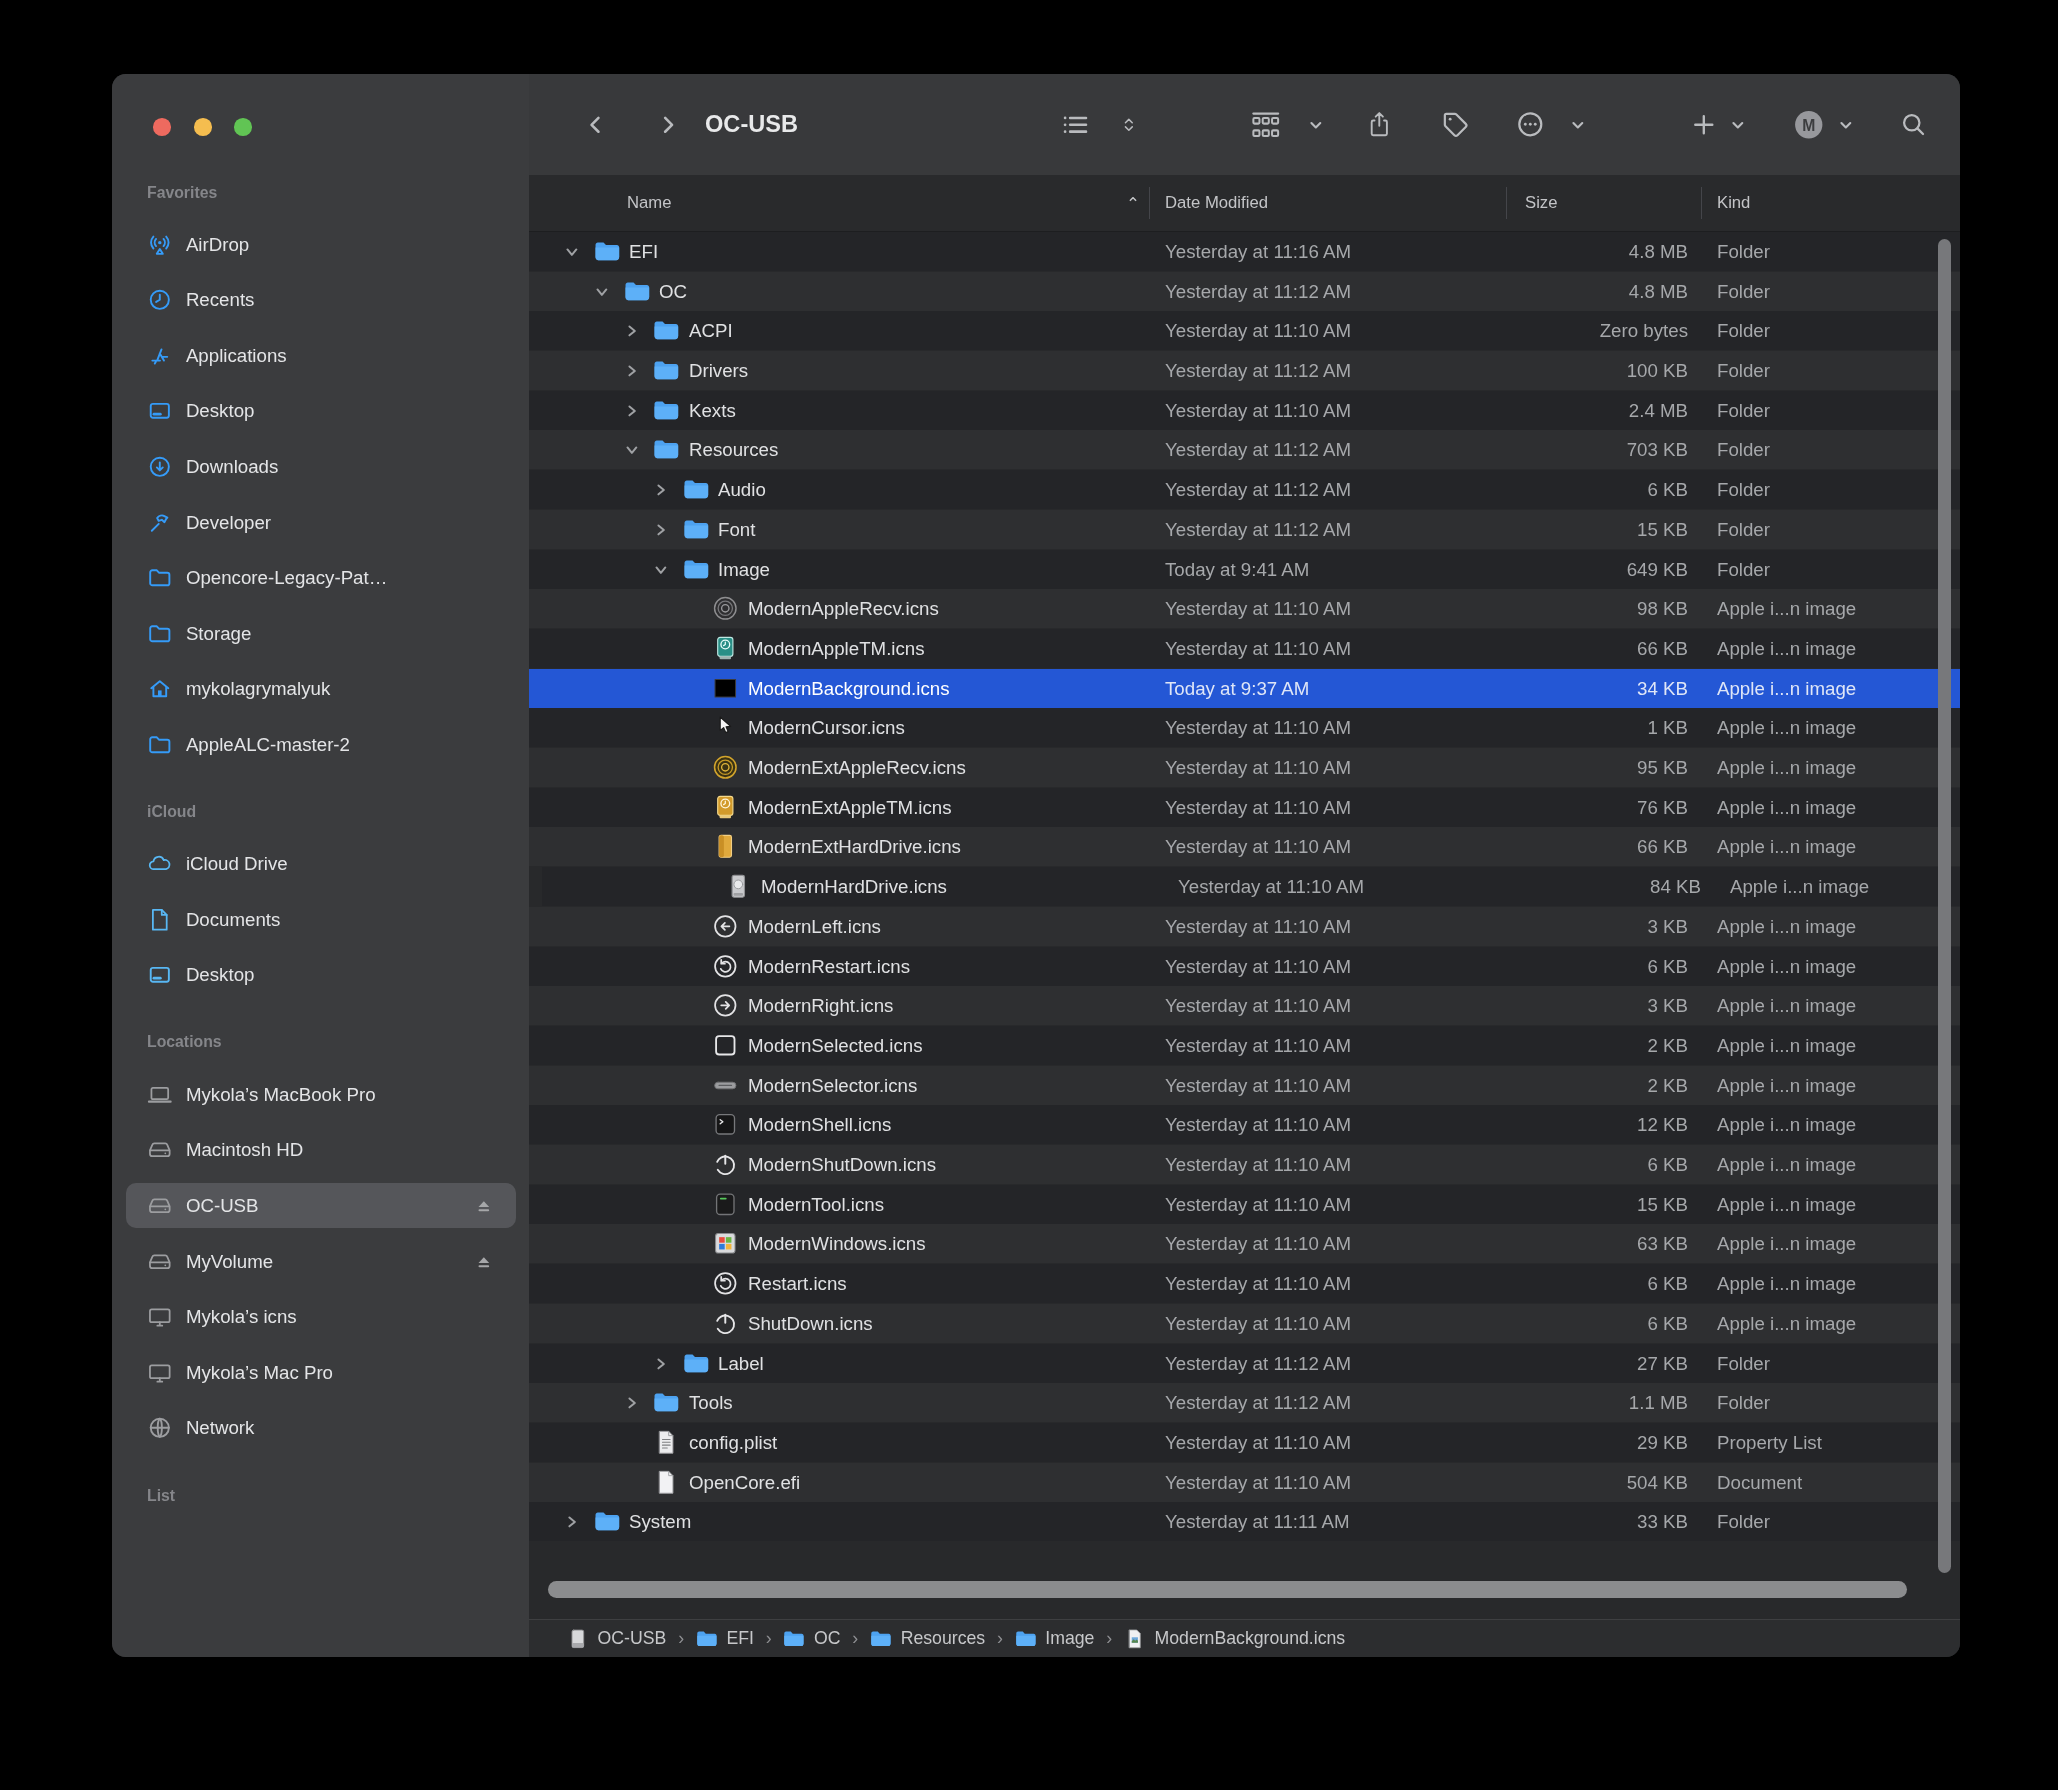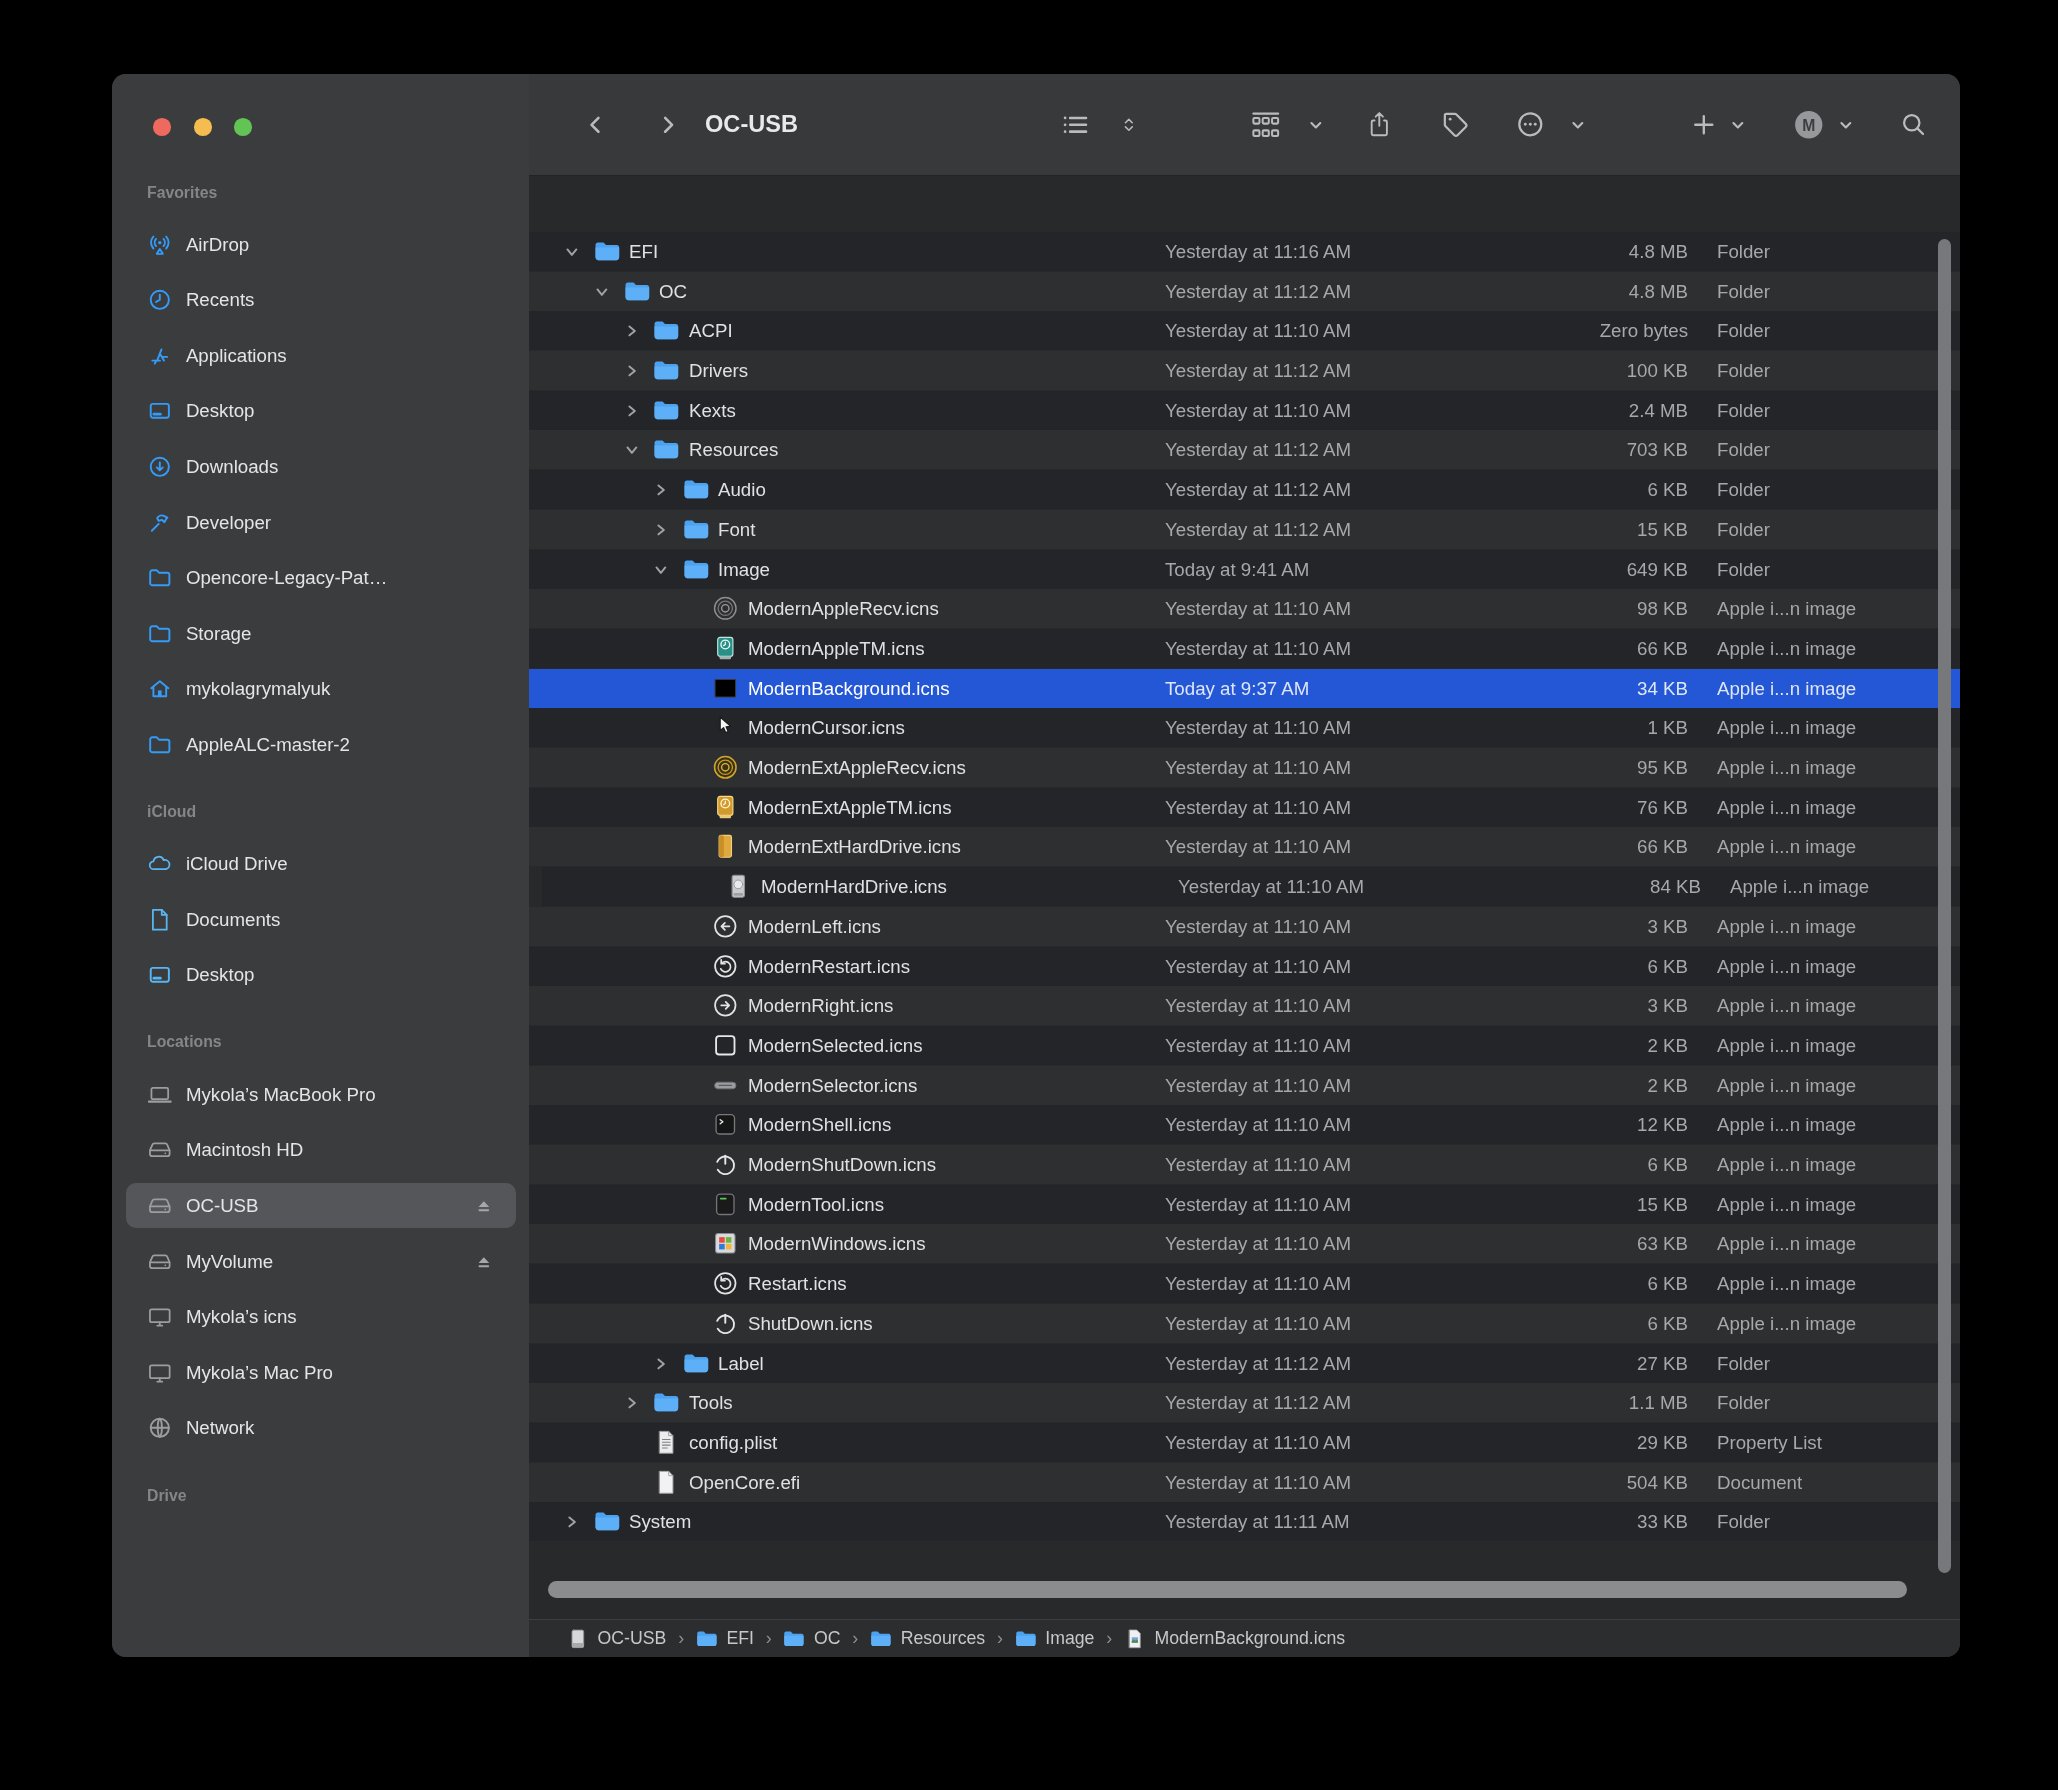--- a/index.html
+++ b/index.html
@@ -248,21 +248,21 @@
           </div>
           <div class="side-item" style="top: 1331px;">
             <span class="sic c-gray">
               <svg viewBox="0 0 24 24" width="100%" height="100%" fill="none" stroke="currentColor" stroke-width="1.8" stroke-linecap="round" stroke-linejoin="round">
                 <circle cx="12" cy="12" r="8.5"></circle>
                 <path d="M3.5 12h17M12 3.5c2.6 2.3 2.6 14.7 0 17-2.6-2.3-2.6-14.7 0-17z"></path>
               </svg>
             </span>
             <span>Network</span>
           </div>
-          <div class="side-hdr" style="top: 1413px;">Drive</div>
+          <div class="side-hdr" style="top: 1413px;">List</div>
         </div>
     </div>
 
     <div id="toolbar">
       <div id="tb-title">OC-USB</div>
     <div class="tbtn" style="left: 54px;">
           <span class="" style="width: 25.6px; height: 25.6px;">
             <svg viewBox="0 0 24 24" width="100%" height="100%" fill="none" stroke="currentColor" stroke-width="1.8" stroke-linecap="round" stroke-linejoin="round">
               <path d="M14.5 5.5 8 12l6.5 6.5" stroke-width="2.4"></path>
             </svg>
@@ -376,20 +376,30 @@
         <div class="tbtn" style="left: 1371px;">
           <span class="" style="width: 26.6px; height: 26.6px;">
             <svg viewBox="0 0 26 26" width="100%" height="100%" fill="none" stroke="currentColor" stroke-width="1.8" stroke-linecap="round" stroke-linejoin="round">
               <circle cx="11.5" cy="11.5" r="7.5" stroke-width="2.2"></circle>
               <path d="M17 17l5.5 5.5" stroke-width="2.2"></path>
             </svg>
           </span>
         </div>
       </div>
 
+    <div id="lheader">
+      <div class="hl" style="left:98px">Name</div>
+      <div class="hl caret" style="left:597px">⌃</div>
+      <div class="hdiv" style="left:620px"></div>
+      <div class="hl" style="left:636px">Date Modified</div>
+      <div class="hdiv" style="left:977px"></div>
+      <div class="hl" style="left:996px">Size</div>
+      <div class="hdiv" style="left:1172px"></div>
+      <div class="hl" style="left:1188px">Kind</div>
+    </div>
 
     <div id="listarea">
         <div class="frow odd" style="top: 0px;">
           <div class="cell disc" style="left: 36px;">
             <svg viewBox="0 0 14 14" width="13.8" height="13.8" fill="none" stroke="currentColor" stroke-width="1.8" stroke-linecap="round" stroke-linejoin="round">
               <path d="M2.5 4.5 7 10l4.5-5.5" stroke-width="2"></path>
             </svg>
           </div>
           <div class="cell" style="left: 65px;">
             <span class="ficon">

